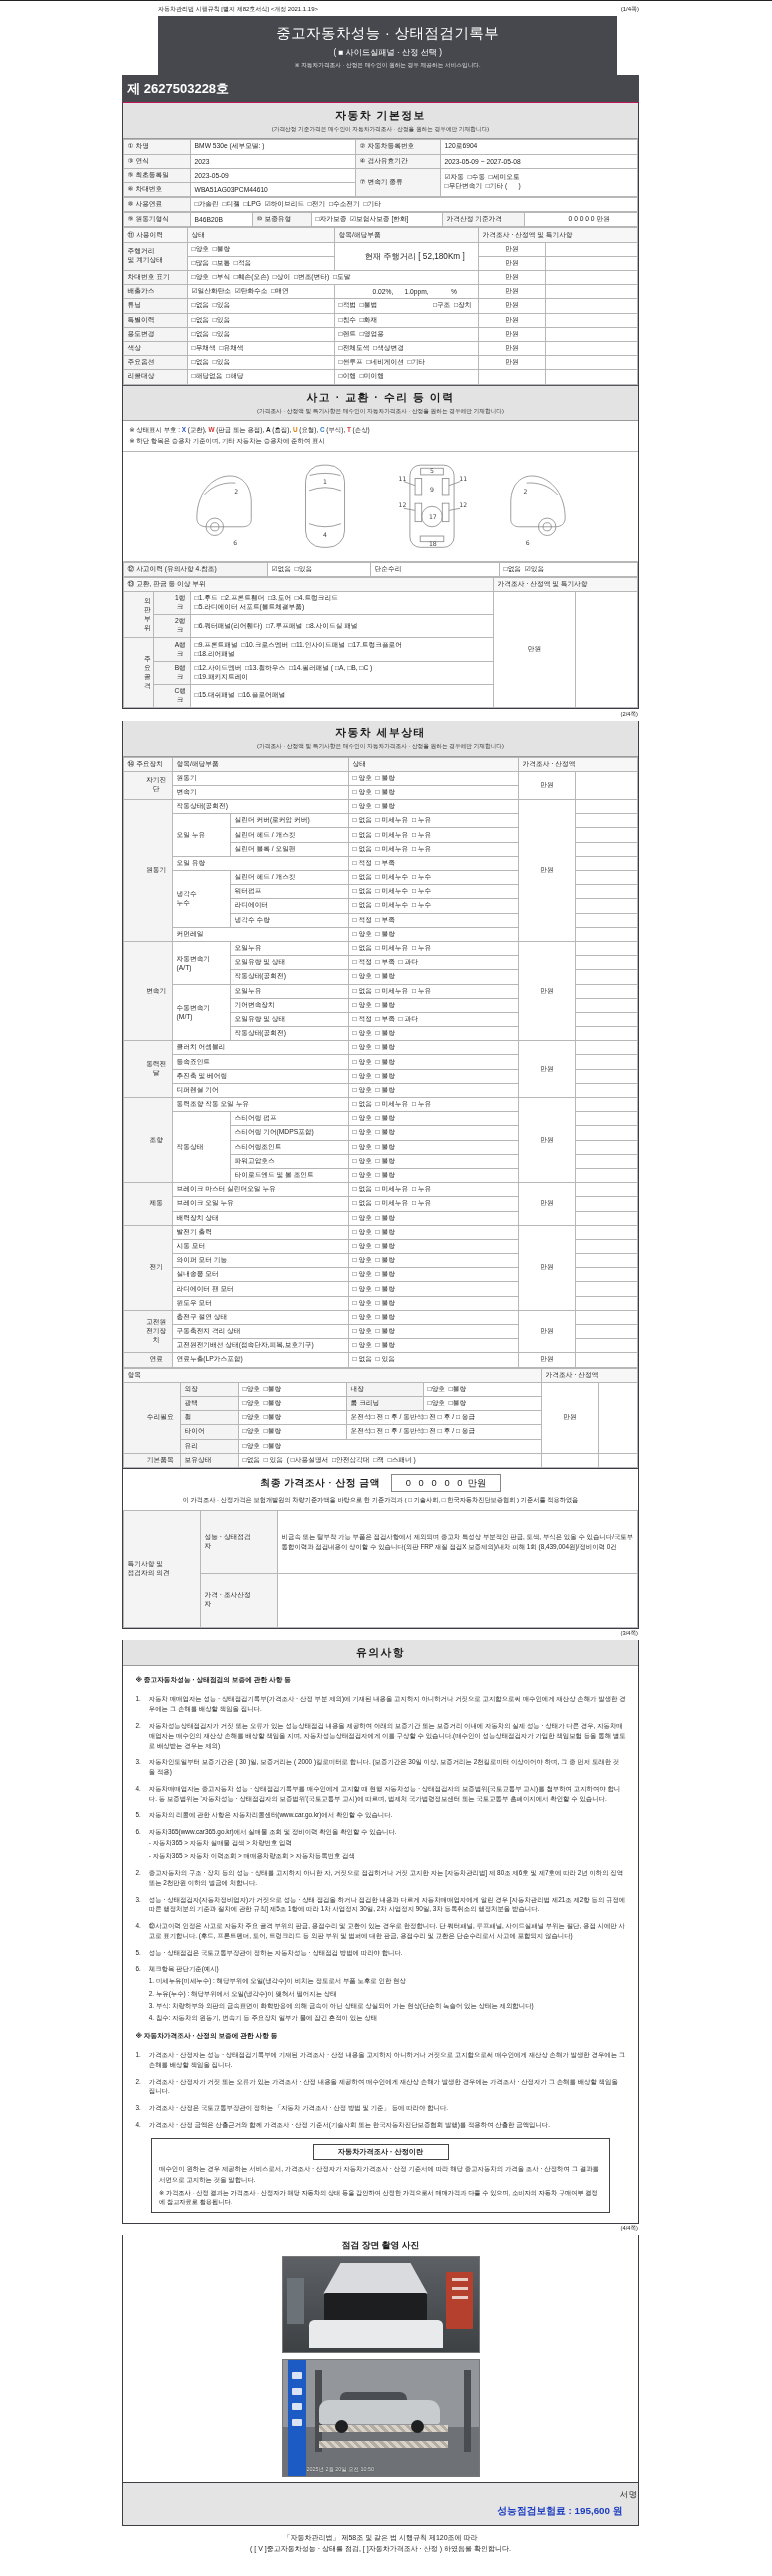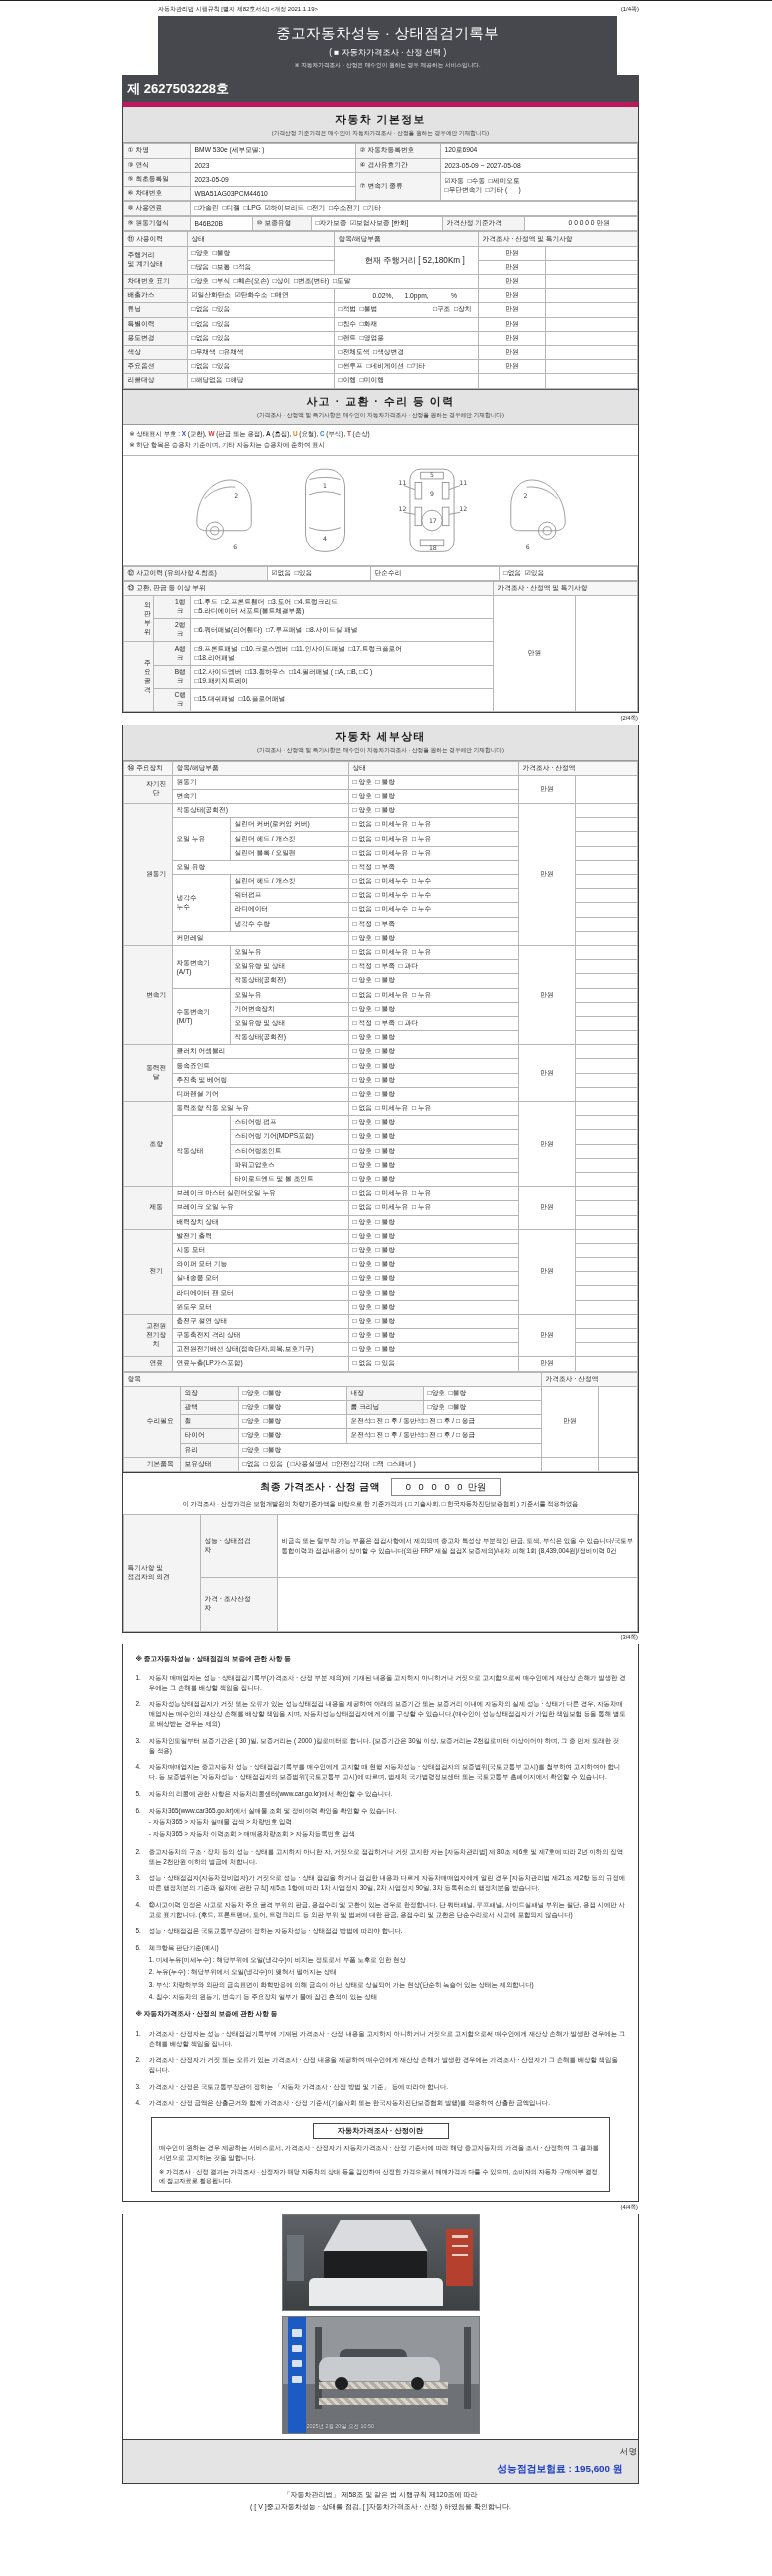--- a/index.html
+++ b/index.html
@@ -7,21 +7,21 @@
        font-family:"Liberation Sans","DejaVu Sans",sans-serif;color:#1c1c1c;}
   .topborder{position:absolute;top:0;left:0;width:773px;height:1px;background:#222;}
   .wrap{position:absolute;left:122px;top:1px;width:517px;}
   .topline{display:flex;justify-content:space-between;font-size:6px;padding:3.6px 0 2.6px 36px;color:#222;}
   .titlebox{margin-left:36px;margin-right:21.6px;background:#46484d;color:#fff;text-align:center;padding:8.2px 0 5.2px;}
   .titlebox .t{font-size:14.4px;font-weight:normal;letter-spacing:0.5px;}
   .titlebox .s{font-size:8.2px;margin-top:4.1px;}
   .titlebox .n{font-size:5.7px;margin-top:3.6px;color:#e3e3e3;}
   .docstrip{background:#46484d;color:#fff;font-weight:bold;font-size:13px;padding:4.6px 2.1px 4.6px 5.2px;}
   .block{border:1.5px solid #3c3e43;border-top:none;background:#fff;}
-  .b1{border-top:5px solid #be185d;}
+  .b1{border-top:1px solid #be185d;}
   .marker{text-align:right;font-size:5.7px;padding:1.5px 1px 2.1px 0;color:#222;}
   .secband{background:#e3e3e4;text-align:center;padding:5.7px 0 4.6px;border-top:1px solid #55575c;border-bottom:0.5px solid #9a9a9a;}
   .secband.first{border-top:none;}
   .secband .t1{font-size:10.8px;font-weight:bold;letter-spacing:1.5px;}
   .secband .t2{font-size:5.7px;margin-top:2.6px;color:#333;}
   table{width:100%;border-collapse:collapse;table-layout:fixed;}
   td{border:0.5px solid #b7b7b7;font-size:6.7px;padding:2.1px 3.6px;vertical-align:middle;background:#fff;word-break:break-all;}
   td.lab{background:#f4f4f5;}
   td.ctr{text-align:center;padding-left:20px;}
   .pw{white-space:pre-wrap;}
@@ -80,21 +80,21 @@
 <div class="topborder"></div>
 <div class="wrap">
 
   <div class="topline">
     <span>자동차관리법 시행규칙 [별지 제82호서식] &lt;개정 2021.1.19&gt;</span>
     <span>(1/4쪽)</span>
   </div>
 
   <div class="titlebox">
     <div class="t">중고자동차성능 · 상태점검기록부</div>
-    <div class="s">( ■ 자동차가격조사 · 산정 선택 )</div>
+    <div class="s">( ■ 사이드실패널 · 산정 선택 )</div>
     <div class="n">※ 자동차가격조사 · 산정은 매수인이 원하는 경우 제공하는 서비스입니다.</div>
   </div>
   <div class="docstrip">제 2627503228호</div>
 
   <div class="block b1">
 
     <div class="secband first">
       <div class="t1">자동차 기본정보</div>
       <div class="t2">(가격산정 기준가격은 매수인이 자동차가격조사 · 산정을 원하는 경우에만 기재합니다)</div>
     </div>
@@ -722,20 +722,23 @@
 자</td>
         <td style="height:49px;"></td>
       </tr>
     </tbody>
       </table>
   </div>
 
   <div class="marker">(3/4쪽)</div>
 
   <div class="block">
+    <div class="secband first">
+      <div class="t1">유의사항</div>
+    </div>
     <div class="noticebody">
       <div class="nsec">※ 중고자동차성능 · 상태점검의 보증에 관한 사항 등</div>
       <div class="ni">
           <span class="nn">1.</span>
           <span class="nt2">자동차 매매업자는 성능 · 상태점검기록부(가격조사 · 산정 부분 제외)에 기재된 내용을 고지하지 아니하거나 거짓으로 고지함으로써 매수인에게 재산상 손해가 발생한 경우에는 그 손해를 배상할 책임을 집니다.</span>
         </div>
       <div class="ni">
           <span class="nn">2.</span>
           <span class="nt2">자동차성능상태점검자가 거짓 또는 오류가 있는 성능상태점검 내용을 제공하여 아래의 보증기간 또는 보증거리 이내에 자동차의 실제 성능 · 상태가 다른 경우, 자동차매매업자는 매수인의 재산상 손해를 배상할 책임을 지며, 자동차성능상태점검자에게 이를 구상할 수 있습니다.(매수인이 성능상태점검자가 가입한 책임보험 등을 통해 별도로 배상받는 경우는 제외)</span>
         </div>
@@ -802,20 +805,21 @@
         <div class="bt">자동차가격조사 · 산정이란</div>
         <div class="bx">매수인이 원하는 경우 제공하는 서비스로서, 가격조사 · 산정자가 자동차가격조사 · 산정 기준서에 따라 해당 중고자동차의 가격을 조사 · 산정하여 그 결과를 서면으로 고지하는 것을 말합니다.</div>
         <div class="bn">※ 가격조사 · 산정 결과는 가격조사 · 산정자가 해당 자동차의 상태 등을 감안하여 산정한 가격으로서 매매가격과 다를 수 있으며, 소비자의 자동차 구매여부 결정에 참고자료로 활용됩니다.</div>
       </div>
     </div>
   </div>
 
   <div class="marker">(4/4쪽)</div>
 
   <div class="block photoblk">
+    <div class="ptitle">점검 장면 촬영 사진</div>
     <div class="photo p1">
       <div class="cab"></div>
       <div class="hoodup"></div>
       <div class="bay"></div>
       <div class="body"></div>
       <div class="sign"></div>
       <div class="sgl" style="top:20.6px;"></div>
       <div class="sgl" style="top:30px;"></div>
       <div class="sgl" style="top:39px;"></div>
     </div>

